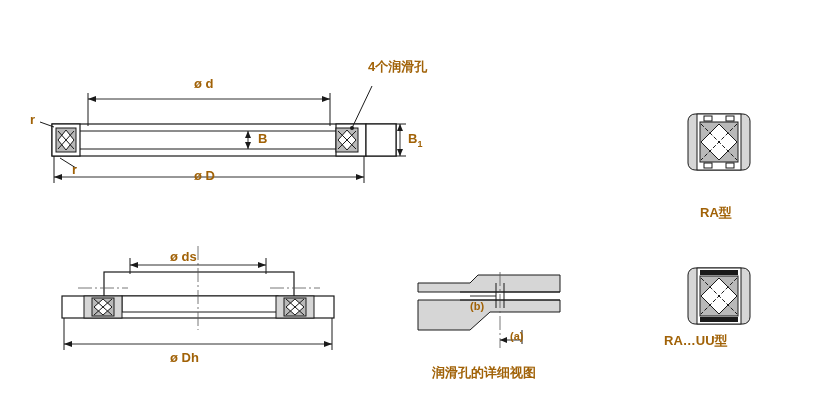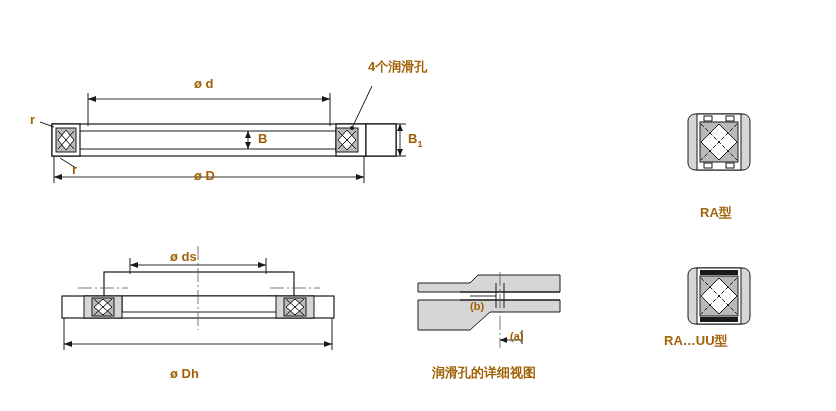--- a/index.html
+++ b/index.html
@@ -209,21 +209,21 @@
   <div class="lbl" style="left:258px; top:131px;">B</div>
 
   <div class="lbl" style="left:408px; top:131px;"><span>B</span><span class="sub">1</span></div>
 
   <div class="lbl" style="left:30px; top:112px;">r</div>
 
   <div class="lbl" style="left:72px; top:162px;">r</div>
 
   <div class="lbl" style="left:170px; top:249px;">ø ds</div>
 
-  <div class="lbl" style="left:170px; top:366px;">ø Dh</div>
+  <div class="lbl" style="left:170px; top:350px;">ø Dh</div>
 
   <div class="lbl small" style="left:470px; top:300px;">(b)</div>
 
   <div class="lbl small" style="left:510px; top:330px;">(a)</div>
 
   <div class="lbl cn" style="left:432px; top:364px;">润滑孔的详细视图</div>
 
   <div class="lbl cn" style="left:700px; top:204px;">RA型</div>
 
   <div class="lbl cn" style="left:664px; top:332px;">RA…UU型</div>

